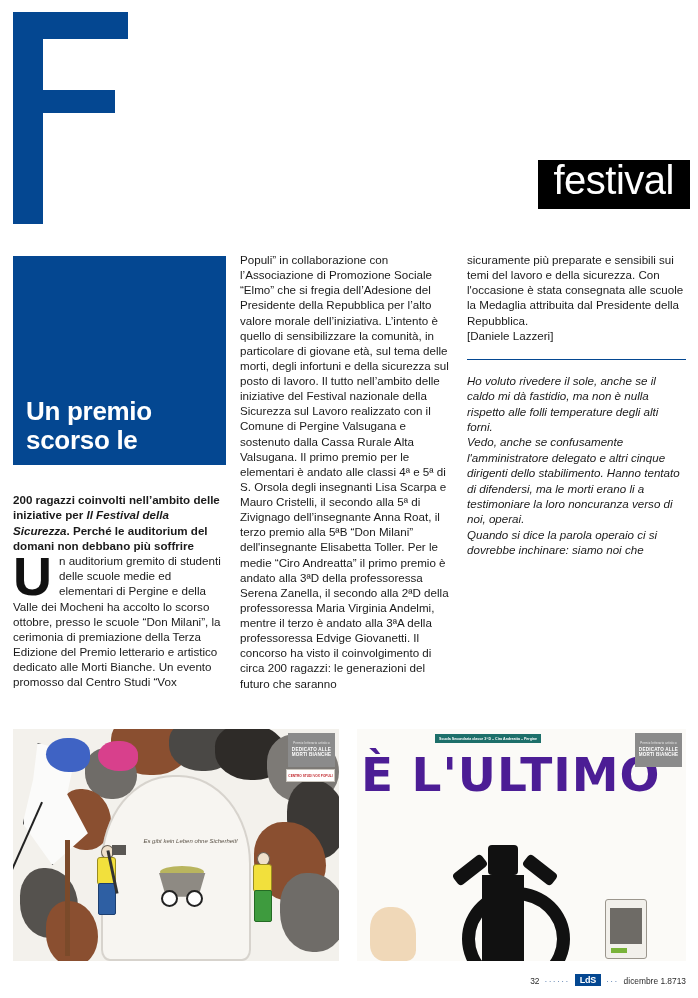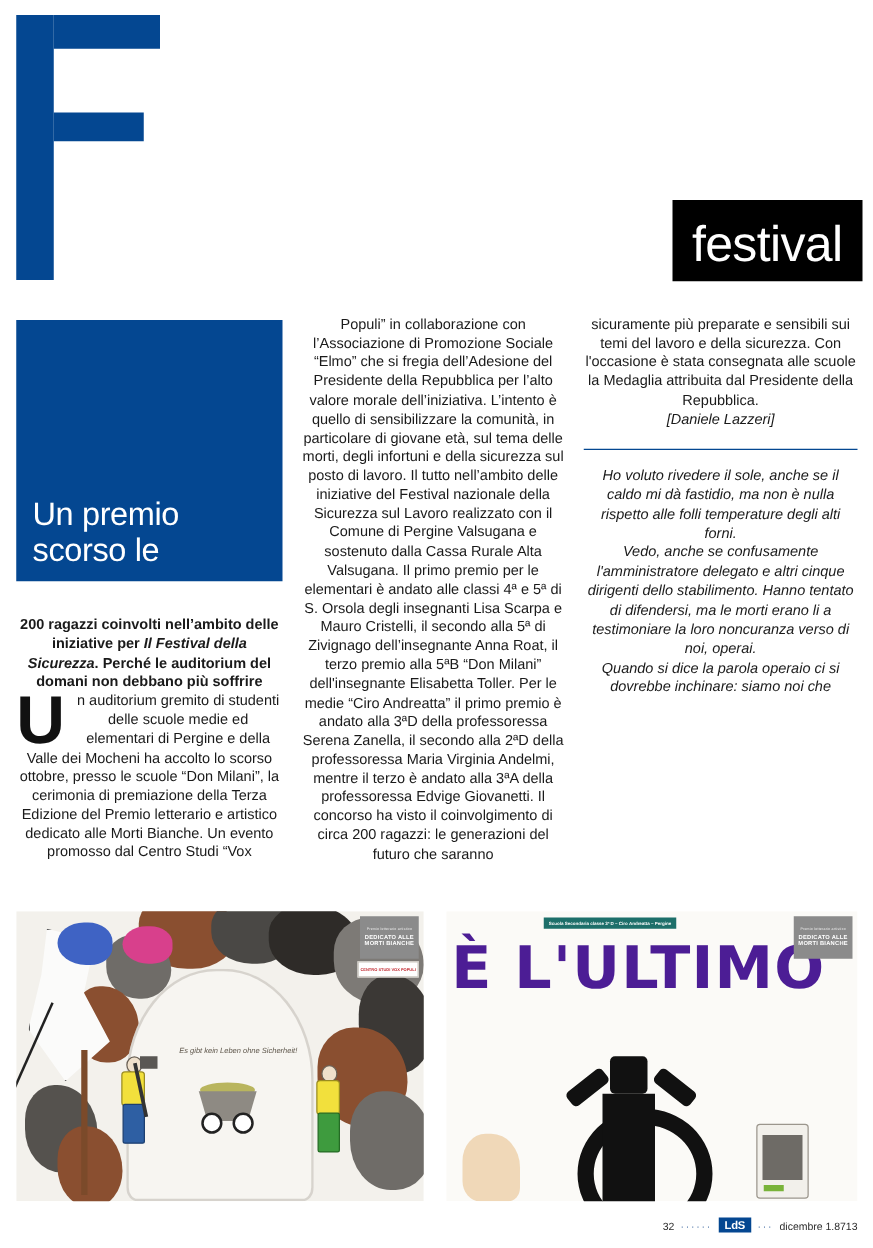--- a/index.html
+++ b/index.html
@@ -18,40 +18,40 @@
     position:absolute;left:13px;top:12px;width:115px;height:212px;
   }
   .mast-f .stem{position:absolute;left:0;top:0;width:30px;height:212px;background:var(--brand);}
   .mast-f .arm-top{position:absolute;left:30px;top:0;width:85px;height:27px;background:var(--brand);}
   .mast-f .arm-mid{position:absolute;left:30px;top:78px;width:72px;height:23px;background:var(--brand);}
 
   
   .festival-tag{
     position:absolute;right:8px;top:160px;
     background:#000000;color:#ffffff;
-    padding:16px 16px 9px 16px;
+    padding:0 16px 9px 16px;
     font-size:40px;line-height:1;
     letter-spacing:-0.5px;
     font-weight:400;
   }
 
   
   .headline-box{
     position:absolute;left:13px;top:256px;width:213px;height:209px;
     background:var(--brand);
     color:#ffffff;
   }
   .headline-box .headline{
     position:absolute;left:13px;bottom:10px;right:8px;
-    font-size:26px;line-height:1.12;font-weight:400;
+    font-size:26px;line-height:1.12;font-weight:700;
     letter-spacing:-0.3px;
   }
 
   
-  .col{position:absolute;top:0;font-size:11.6px;line-height:1.305;text-align:center;}
+  .col{position:absolute;top:0;font-size:11.6px;line-height:1.305;text-align:left;}
   .col p{margin:0 0 0 0;}
   .col-1{left:13px;width:213px;top:492px;}
   .col-2{left:240px;width:213px;top:252px;}
   .col-3{left:467px;width:219px;top:252px;}
 
   .standfirst{
     font-size:11.6px;line-height:1.32;font-weight:700;margin:0 0 17px 0;
   }
   .standfirst em{font-style:italic;}
 
@@ -59,21 +59,21 @@
   .dropcap-wrap{position:relative;}
   .dropcap{
     float:left;
     font-size:54px;line-height:0.78;
     font-weight:700;
     margin:2px 7px 0 0;
     color:#111111;
   }
   .body-text{font-size:11.6px;line-height:1.305;}
 
-  .byline{margin-top:13px;font-size:11.6px;font-style:italic;}
+  .byline{margin-top:13px;font-size:11.6px;}
 
   .rule{
     border:0;border-top:1px solid var(--brand);
     margin:16px 0 13px 0;height:0;
   }
   .subhead{
     font-style:italic;font-size:11.6px;margin:0 0 11px 0;
   }
   .testimony{font-style:italic;font-size:11.6px;line-height:1.33;}
   .testimony p{margin:0;}

